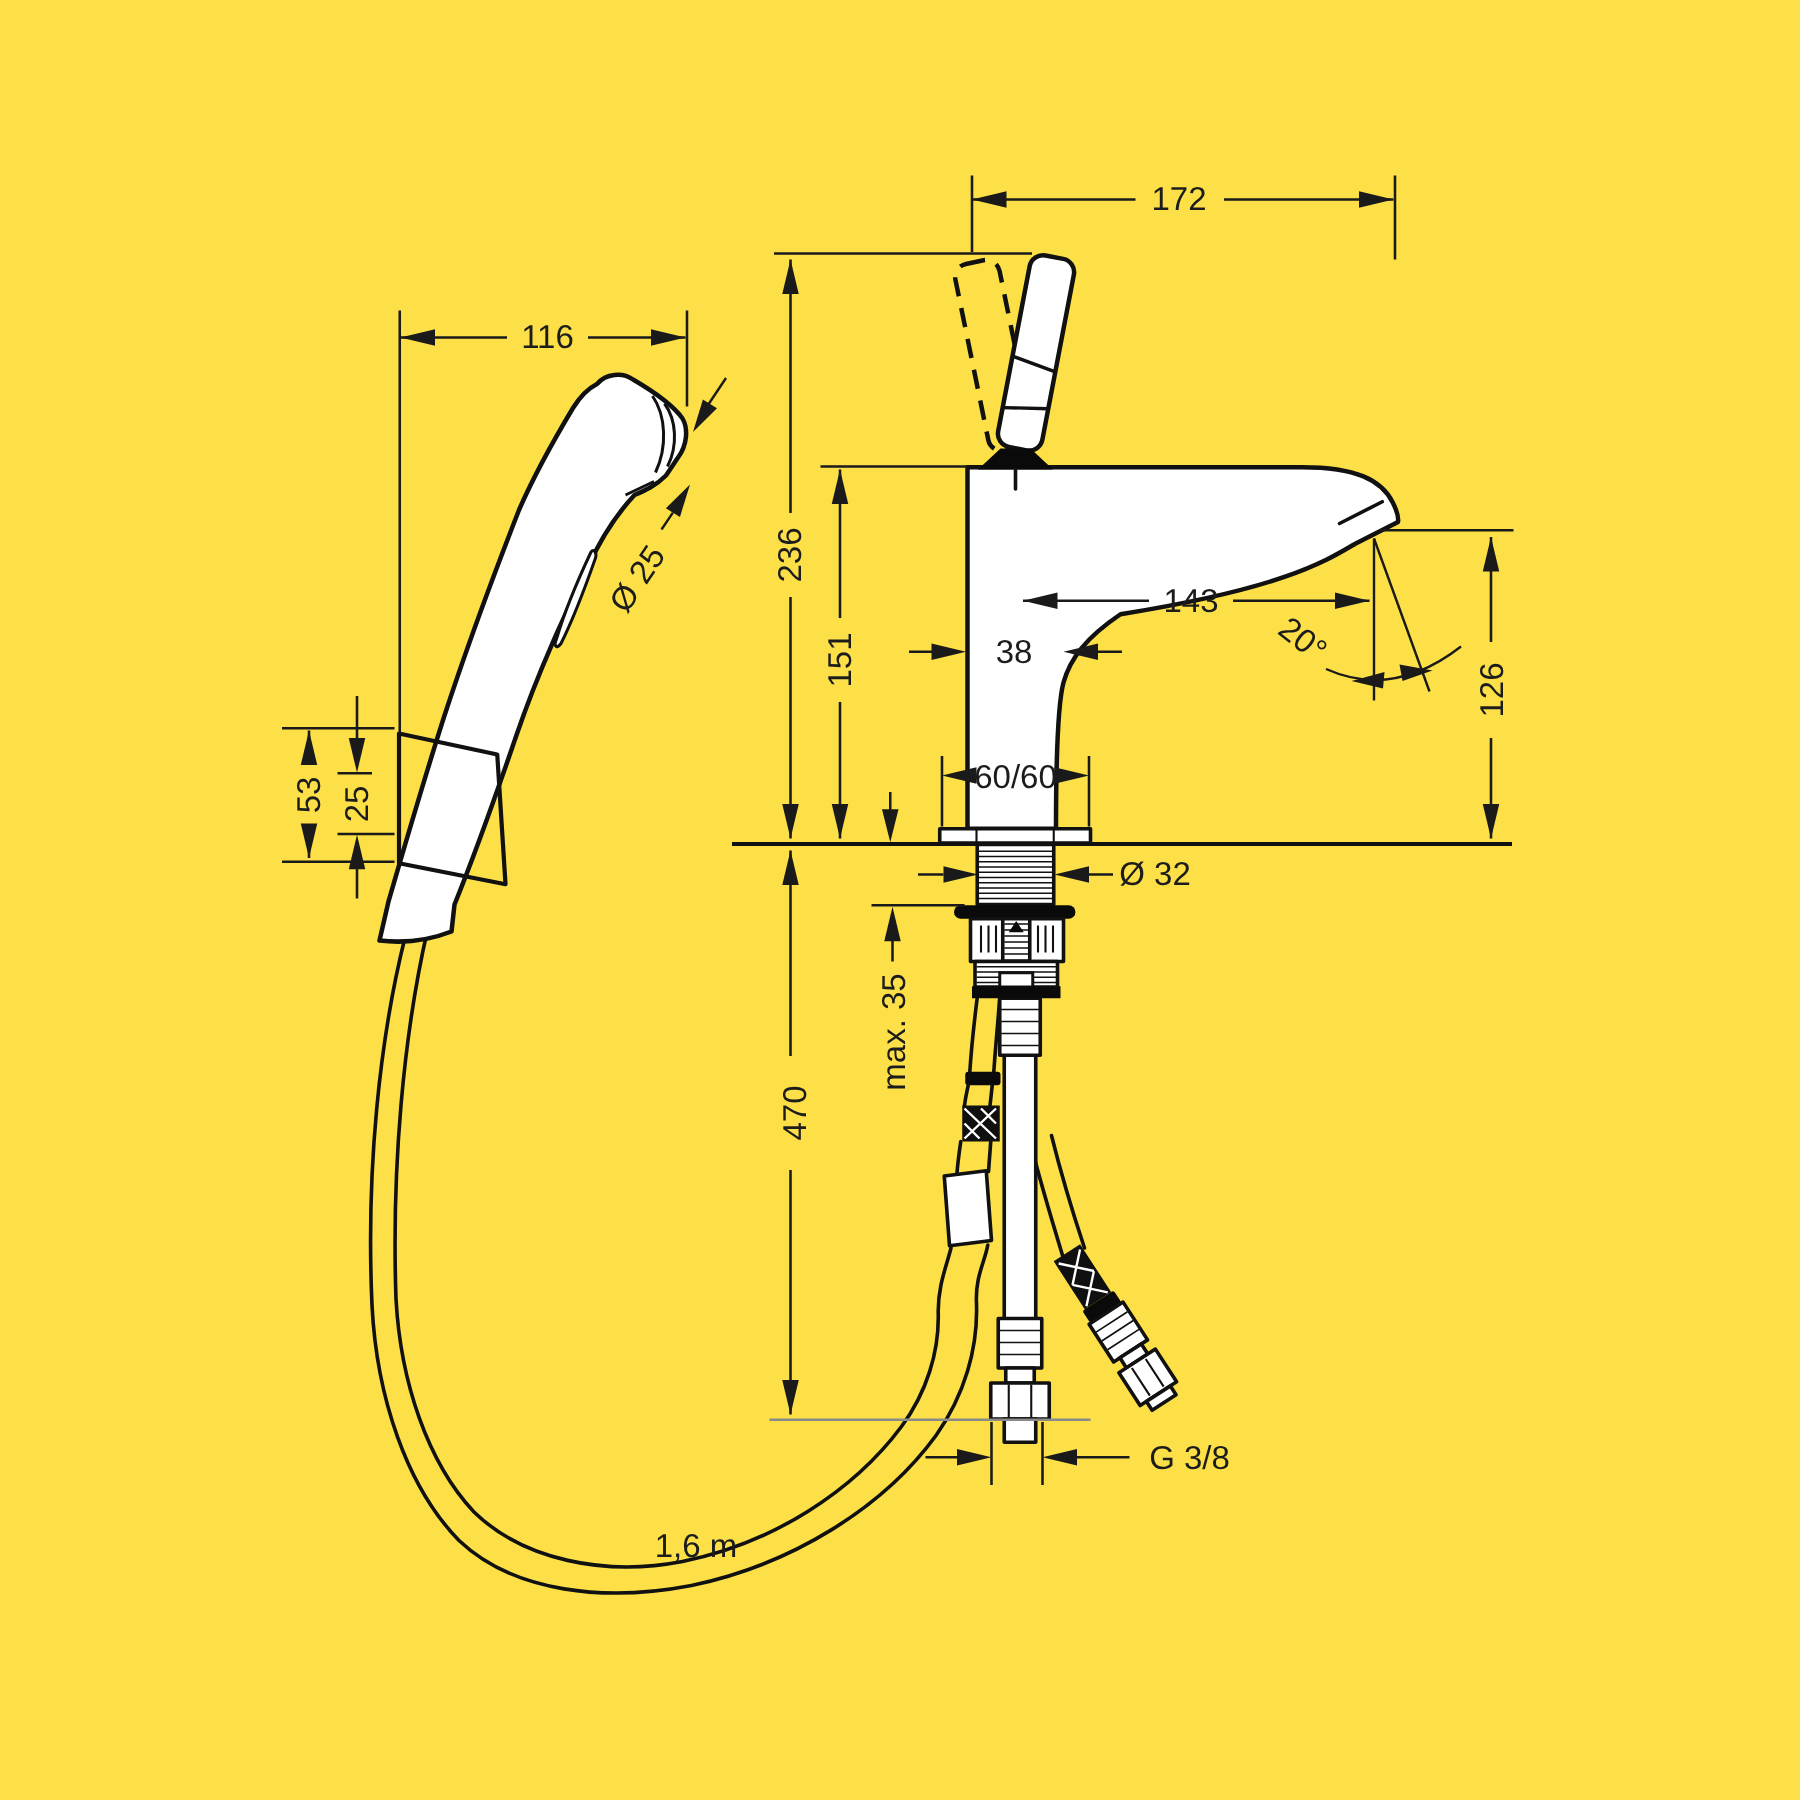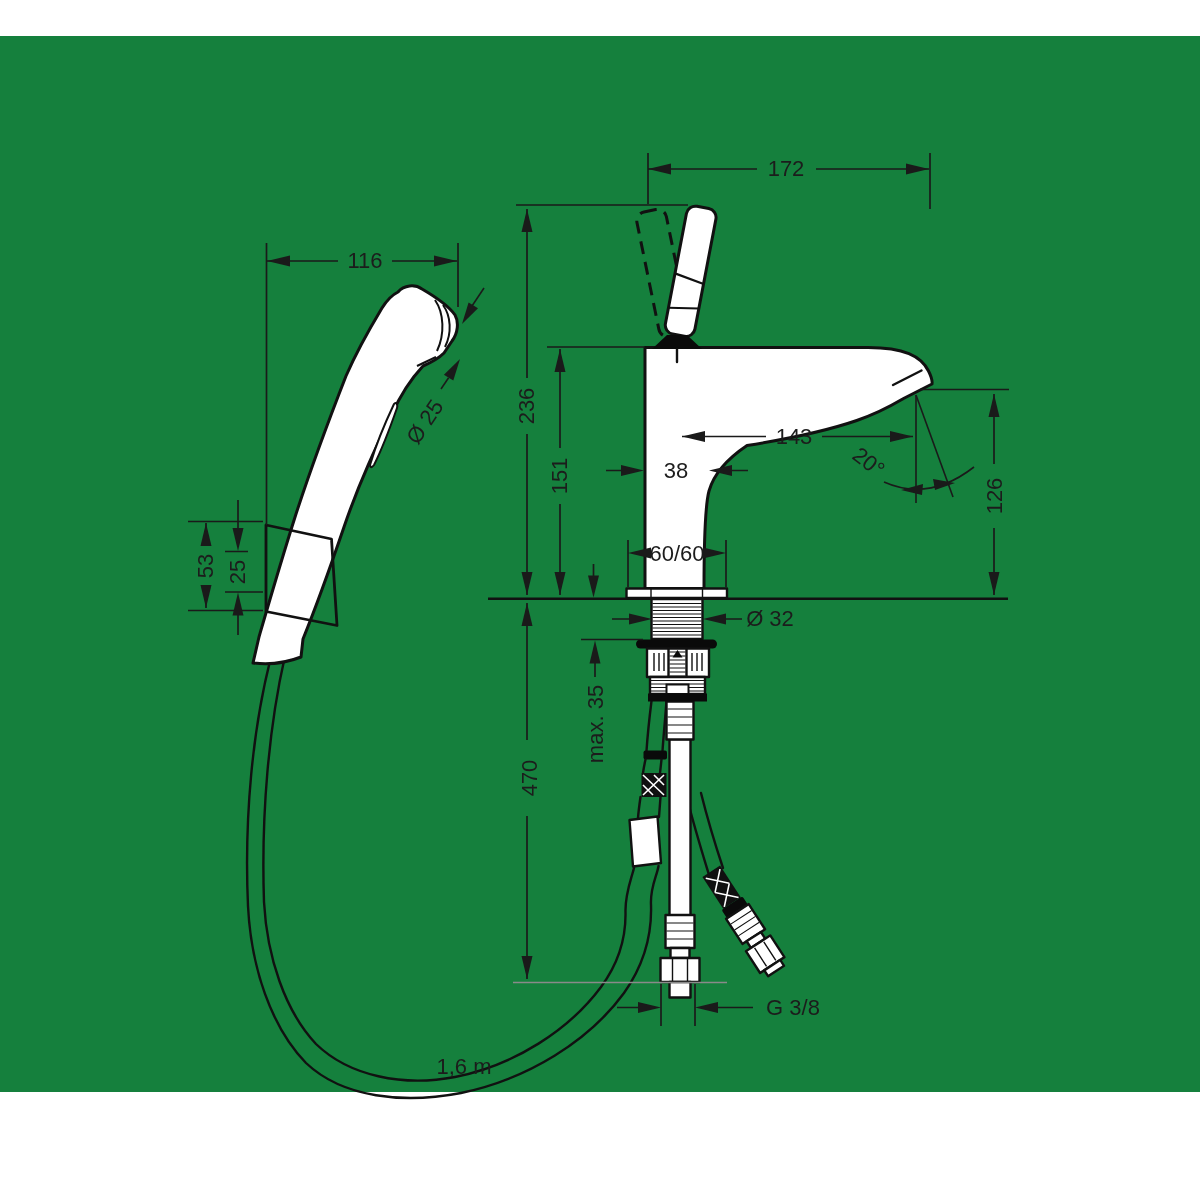--- a/index.html
+++ b/index.html
@@ -1,16 +1,16 @@
 <!DOCTYPE html>
 <html><head>
 <meta charset="utf-8">
 <style>
   html,body{margin:0;padding:0;background:#ffffff;width:1200px;height:1200px;overflow:hidden;}
-  .stage{position:relative;width:1200px;height:1056px;background:#15803d;margin-top:36px;}
+  .stage{position:relative;width:1200px;height:1200px;background:#fde047;}
   svg{position:absolute;left:0;top:0;}
   text{font-family:"Liberation Sans","DejaVu Sans",sans-serif;font-size:22px;fill:#1c1c1c;font-weight:400;}
   .outline{stroke:#111;stroke-width:3;fill:#fff;stroke-linejoin:round;stroke-linecap:round;}
   .med{stroke:#111;stroke-width:2.4;fill:#fff;stroke-linejoin:round;}
   .med-nf{stroke:#111;stroke-width:2.4;fill:none;stroke-linejoin:round;stroke-linecap:round;}
   .thin{stroke:#111;stroke-width:1.4;fill:none;}
   .hatch{stroke:#111;stroke-width:1.1;fill:none;}
   .dim{stroke:#1a1a1a;stroke-width:1.7;fill:none;stroke-linecap:butt;}
   .dimthin{stroke:#1a1a1a;stroke-width:1.6;fill:none;}
   .arr{fill:#1a1a1a;stroke:none;}

